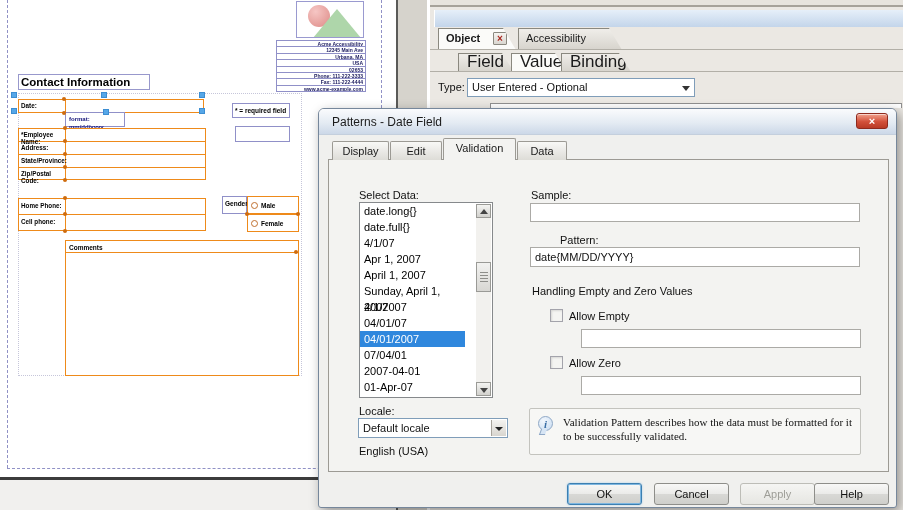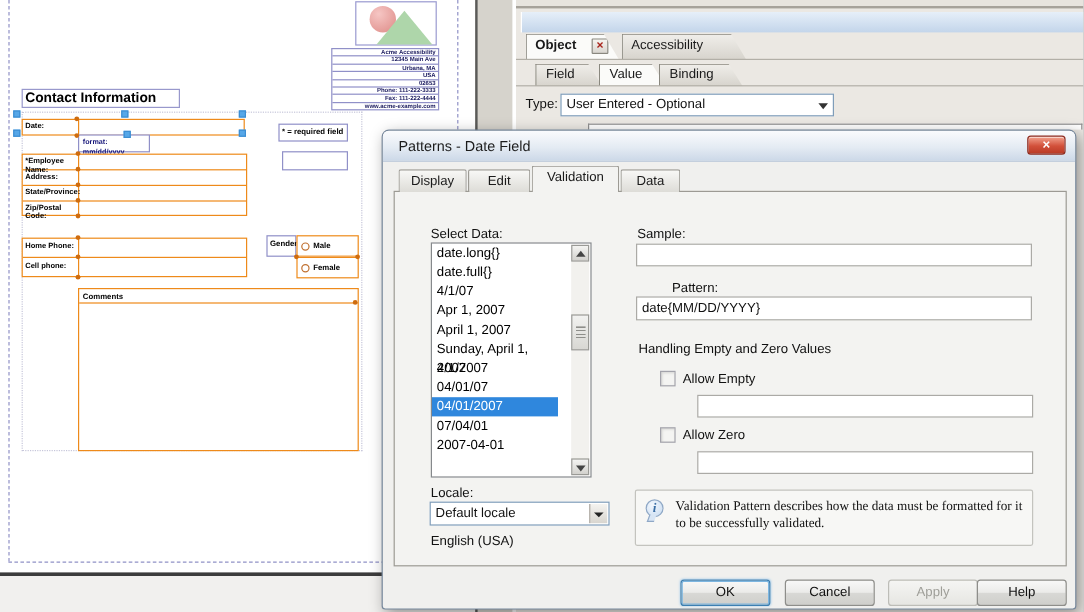--- a/index.html
+++ b/index.html
@@ -50,22 +50,22 @@
   .pal-topstrip { position:absolute; left:0; top:0; width:473px; height:7px; background:#e7e4de; border-bottom:2px solid #a6a29a; }
   .pal-blueband { position:absolute; left:4px; top:10px; width:469px; height:17px; border-left:1px solid #fff;
                   background:linear-gradient(180deg,#e6eff9,#c3d5ea); }
   .pal-tab { position:absolute; height:22px; clip-path:polygon(0 0, calc(100% - 13px) 0, 100% 100%, 0 100%);
              font-size:11px; color:#1a1a1a; line-height:21px; padding-left:8px;
              box-shadow:inset 0 1px 0 #8a887f, inset 1px 0 0 #8a887f; }
   .pal-tab.active { background:#fbfbf9; font-weight:bold; }
   .pal-tab.inactive { background:linear-gradient(180deg,#f1efeb,#d6d3cc); }
   .pal-tabline { position:absolute; left:0; width:473px; height:1px; background:#b2afa7; }
   .pal-subtab { position:absolute; height:19px; clip-path:polygon(0 0, calc(100% - 12px) 0, 100% 100%, 0 100%);
-                font-size:11px; color:#1a1a1a; line-height:18px; padding-left:9px;
-                box-shadow:inset 0 1px 0 #8a887f, inset 1px 0 0 #8a887f; }
+                font-size:17px; color:#1a1a1a; line-height:18px; padding-left:9px;
+                box-shadow:inset 0 1px 0 #8a887f, inset 1px 0 0 #8a887f;margin-left:12px; }
   .pal-subtab.active { background:#fbfbf9; }
   .pal-subtab.inactive { background:linear-gradient(180deg,#f1efeb,#d6d3cc); }
   .pal-close { position:absolute; width:14px; height:13px; top:4px; border:1px solid #8a887f; border-radius:1px;
                background:linear-gradient(180deg,#f6f4f0,#d9d6d0); text-align:center; line-height:11px;
                font-size:10px; font-weight:bold; color:#a8241c; }
   .combo { position:absolute; background:#fff; border:1px solid #7f9db9; font-size:11px; color:#111; line-height:17px; padding-left:4px; }
   .combo .arr { position:absolute; right:4px; top:7px; width:0; height:0;
                 border-left:4px solid transparent; border-right:4px solid transparent; border-top:5px solid #333; }
   .combo-xp-btn { position:absolute; right:1px; top:1px; bottom:1px; width:15px; border-left:1px solid #a8a49c;
                   background:linear-gradient(180deg,#f4f3f0,#d8d5cf); }
@@ -276,20 +276,21 @@
       <div class="li">date.full{}</div>
       <div class="li">4/1/07</div>
       <div class="li">Apr 1, 2007</div>
       <div class="li">April 1, 2007</div>
       <div class="li">Sunday, April 1, 2007</div>
       <div class="li">4/1/2007</div>
       <div class="li">04/01/07</div>
       <div class="li sel">04/01/2007</div>
       <div class="li">07/04/01</div>
       <div class="li">2007-04-01</div>
+      <div class="li">01-Apr-07</div>
       <div class="sb">
         <div class="sb-btn" style="top:0;">
             <span class="tri-up"></span>
           </div>
         <div class="sb-thumb">
             <span class="sb-grip"></span>
           </div>
         <div class="sb-btn" style="bottom:0;top:auto;">
             <span class="tri-dn"></span>
           </div>

